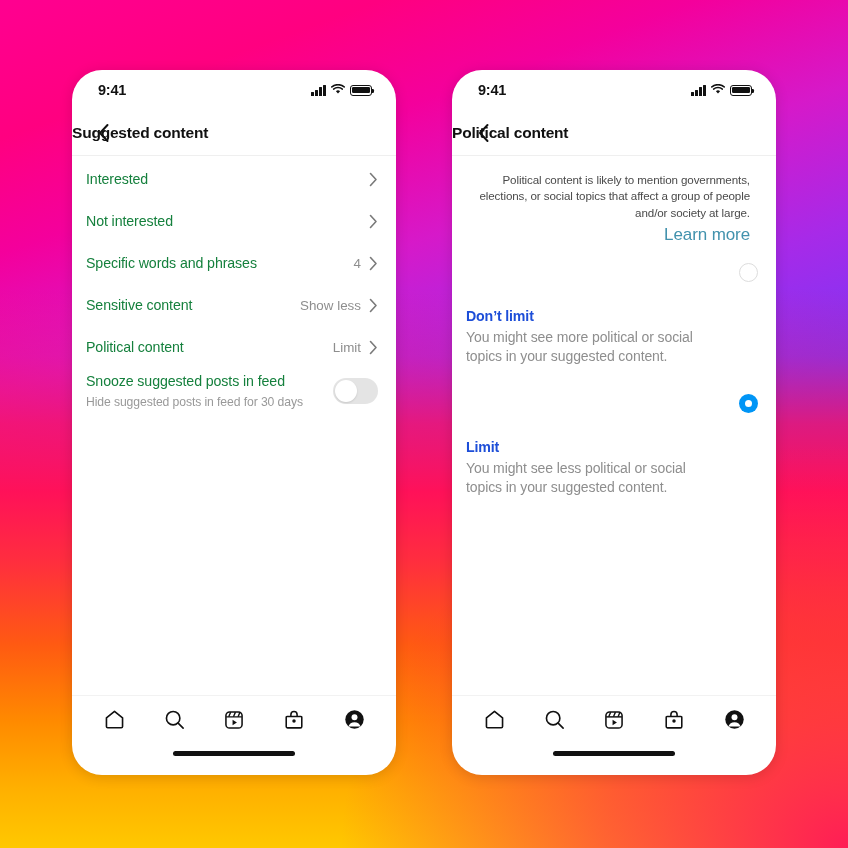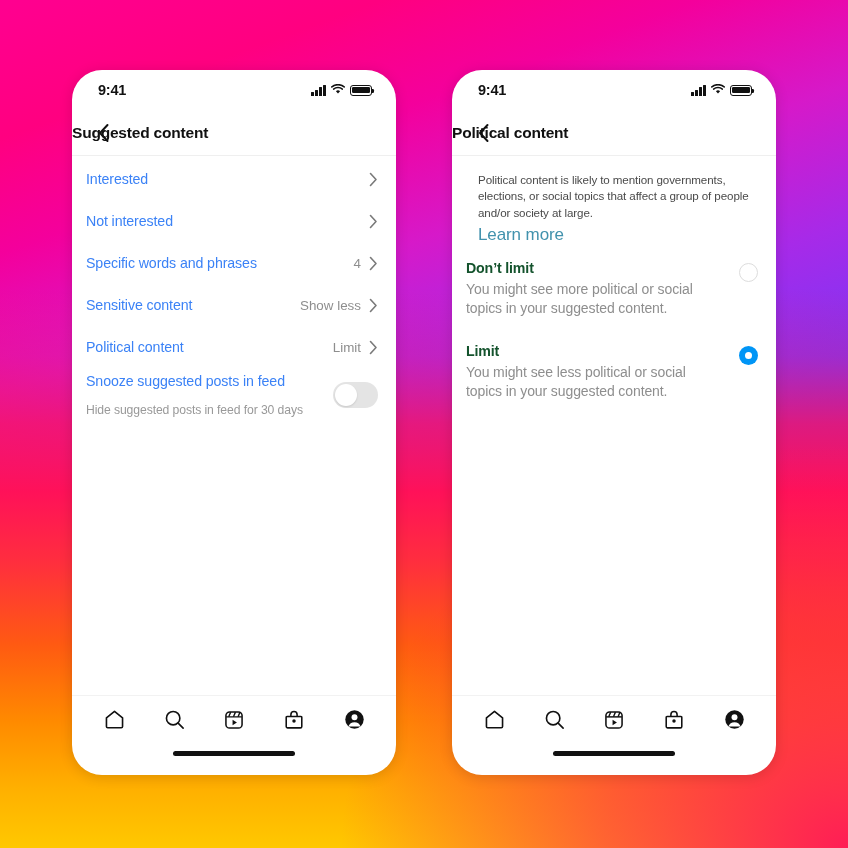--- a/index.html
+++ b/index.html
@@ -148,30 +148,30 @@
   .settings-row {
     display: flex;
     align-items: center;
     min-height: 42px;
     padding: 4px 18px 4px 14px;
     cursor: pointer;
   }
   .row-texts { flex: 1 1 auto; min-width: 0; }
   .row-label {
     font-size: 14.2px;
-    color: #3b82f6;
+    color: #15803d;
     letter-spacing: -0.1px;
     line-height: 1.3;
   }
   .row-sub {
     font-size: 12.2px;
     color: #999999;
     letter-spacing: -0.1px;
     line-height: 1.35;
-    margin-top: 12px;
+    margin-top: 4px;
   }
   .row-value {
     font-size: 13.4px;
     color: #8e8e8e;
     margin-right: 8px;
     white-space: nowrap;
   }
   .chev { flex: 0 0 auto; display:flex; align-items:center; }
 
   
@@ -187,22 +187,22 @@
     position: absolute;
     left: 2px; top: 2px;
     width: 22px; height: 22px;
     border-radius: 50%;
     background: #ffffff;
     box-shadow: 0 1px 2px rgba(0,0,0,0.12);
   }
 
   
   .desc-block {
-    padding: 14px 8px 0 26px;
-    text-align: left;
+    padding: 14px 26px 0 26px;
+    text-align: right;
   }
   .desc-text {
     font-size: 11.6px;
     line-height: 1.42;
     color: #4a4a4a;
     letter-spacing: -0.1px;
   }
   .learn-more {
     display: inline-block;
     margin-top: 4px;
@@ -215,24 +215,25 @@
   
   .option-row {
     display: flex;
     align-items: flex-start;
     padding: 14px 18px 10px 14px;
     cursor: pointer;
   }
   .option-texts { flex: 1 1 auto; padding-right: 16px; }
   .option-title {
     font-size: 14.2px;
-    color: #14532d;
+    color: #1d4ed8;
     font-weight: bold;
     letter-spacing: -0.15px;
     line-height: 1.3;
+    margin-top: 48px;
   }
   .option-desc {
     font-size: 14px;
     color: #8e8e8e;
     line-height: 1.38;
     margin-top: 2px;
     letter-spacing: -0.1px;
   }
   .radio {
     flex: 0 0 auto;

